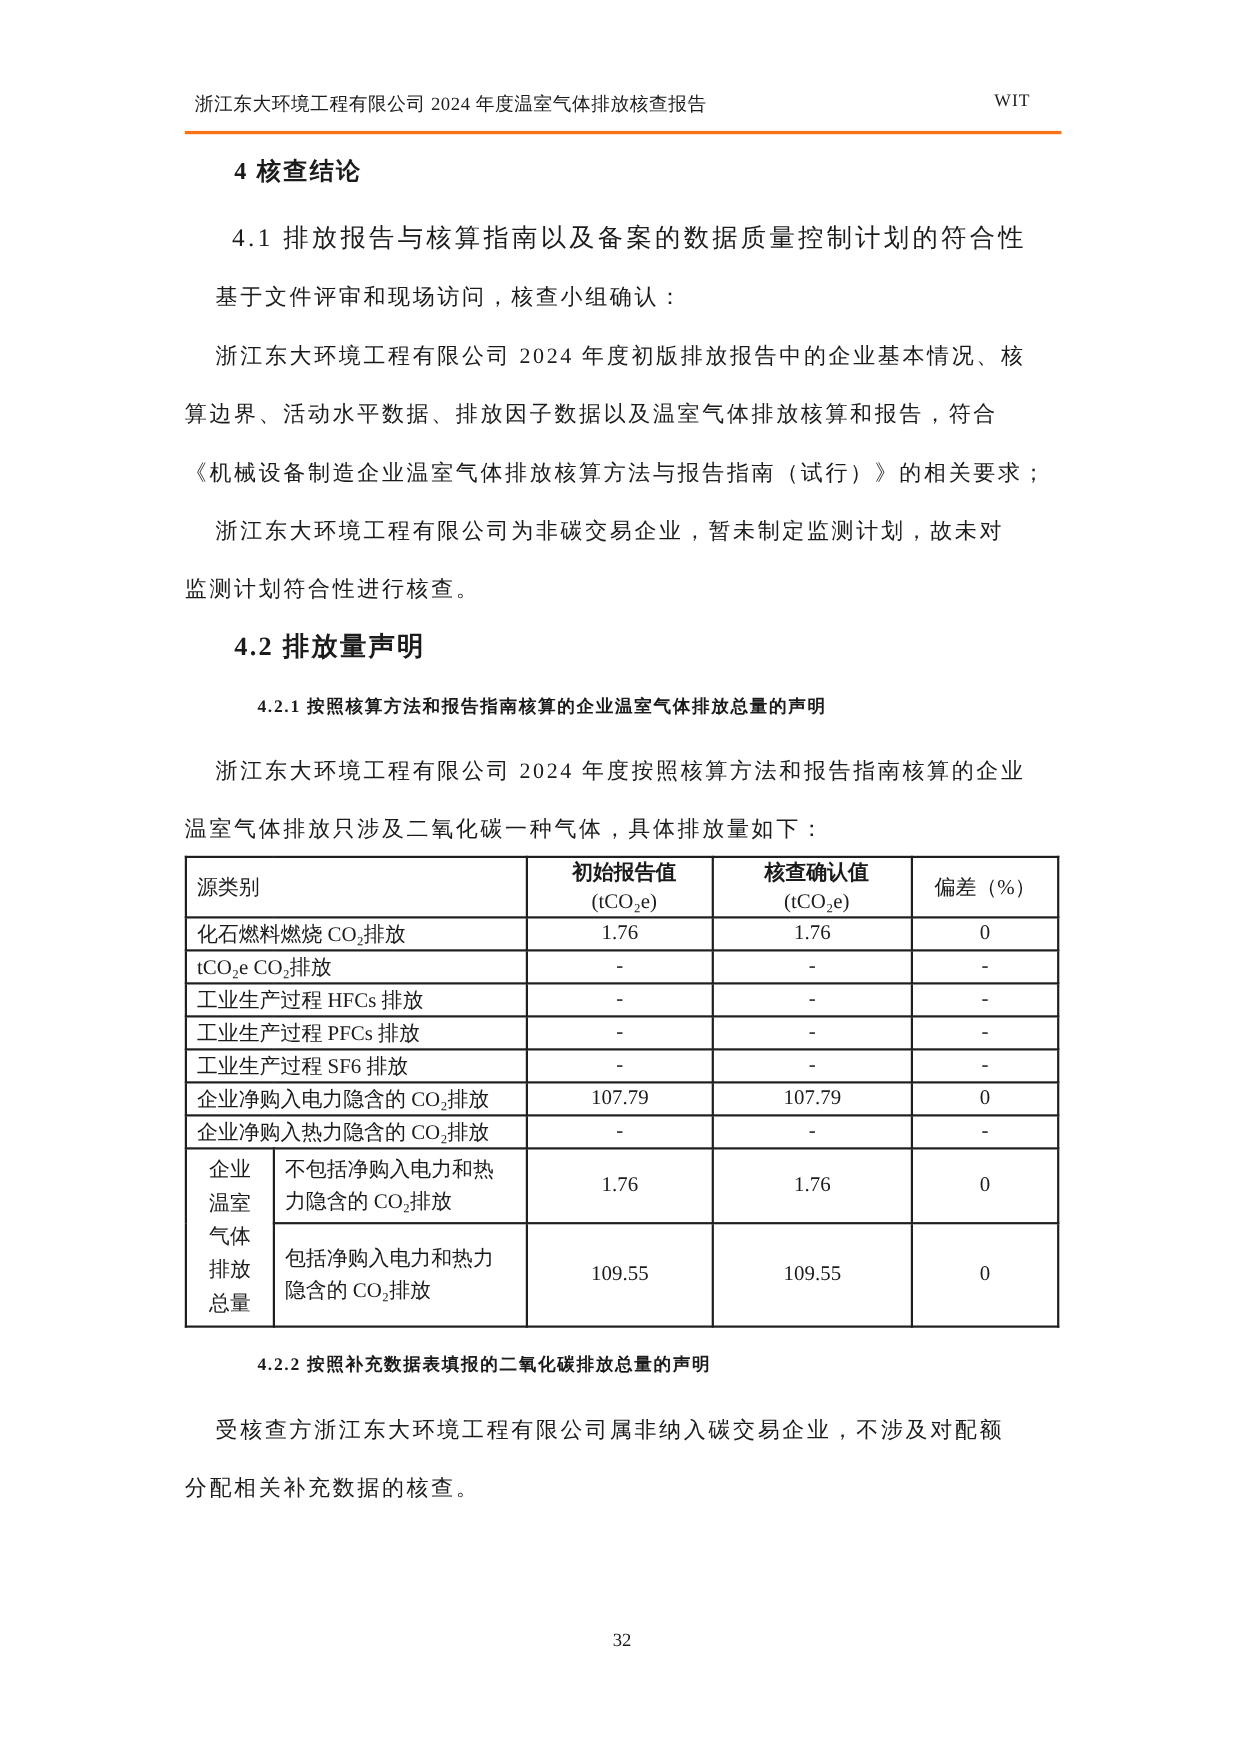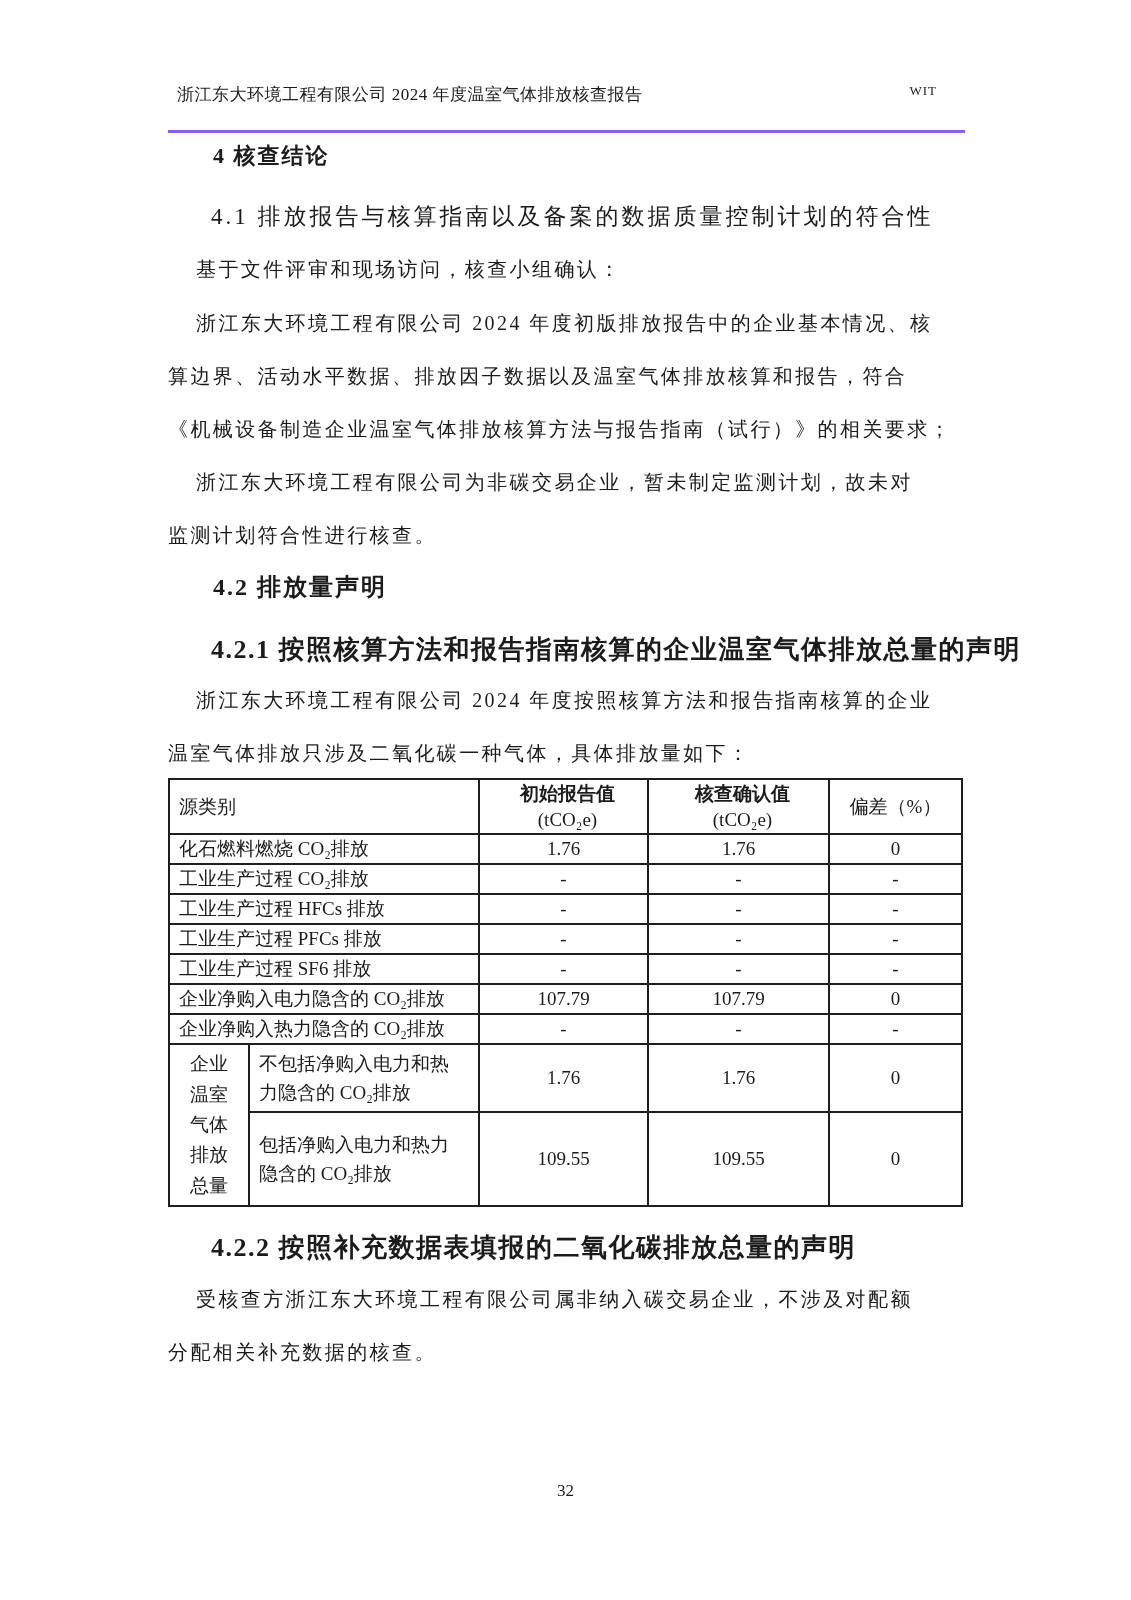--- a/index.html
+++ b/index.html
@@ -9,30 +9,30 @@
     margin:0 auto;
     background:#ffffff;
     font-family:"Liberation Serif","DejaVu Serif",serif;
     color:#1b1b1b;
     overflow:hidden;
   }
   
   .doc-header{
     position:absolute;left:168px;top:83px;width:797px;
     display:flex;justify-content:space-between;align-items:flex-start;
-    border-bottom:3px solid #8b5cf6;
-    padding-bottom:24px;
+    border-bottom:3px solid #f97316;
+    padding-bottom:13px;
   }
   .doc-header .title{font-size:17px;letter-spacing:0.5px;padding-left:9px;}
-  .doc-header .brand{font-size:13px;letter-spacing:1px;padding-right:28px;}
+  .doc-header .brand{font-size:16px;letter-spacing:1px;padding-right:28px;}
   
   .h1{position:absolute;left:213px;top:141px;font-size:22px;font-weight:700;letter-spacing:2px;}
   .h2-41{position:absolute;left:211px;top:201px;font-size:23px;font-weight:400;letter-spacing:3px;white-space:nowrap;}
   .h2-42{position:absolute;left:213px;top:571px;font-size:24px;font-weight:700;letter-spacing:2px;}
-  .h3{font-size:26px;font-weight:700;letter-spacing:1.5px;white-space:nowrap;}
+  .h3{font-size:16px;font-weight:700;letter-spacing:1.5px;white-space:nowrap;margin-left:23px;}
   .h3-421{position:absolute;left:211px;top:632px;}
   .h3-422{position:absolute;left:211px;top:1230px;}
   
   .bline{position:absolute;font-size:20px;letter-spacing:2.4px;white-space:nowrap;}
   .indent{left:196px;}
   .flush{left:168px;}
   
   .emission-table{
     position:absolute;left:168px;top:778px;
     border-collapse:collapse;table-layout:fixed;width:793px;
@@ -109,21 +109,21 @@
       </th>
       <th>偏差（%）</th>
     </tr>
     <tr class="r">
       <td colspan="2" class="src">化石燃料燃烧 CO₂排放</td>
       <td>1.76</td>
       <td>1.76</td>
       <td>0</td>
     </tr>
     <tr class="r">
-      <td colspan="2" class="src">工业生产过程 CO₂排放</td>
+      <td colspan="2" class="src">tCO₂e CO₂排放</td>
       <td>-</td>
       <td>-</td>
       <td>-</td>
     </tr>
     <tr class="r">
       <td colspan="2" class="src">工业生产过程 HFCs 排放</td>
       <td>-</td>
       <td>-</td>
       <td>-</td>
     </tr>

